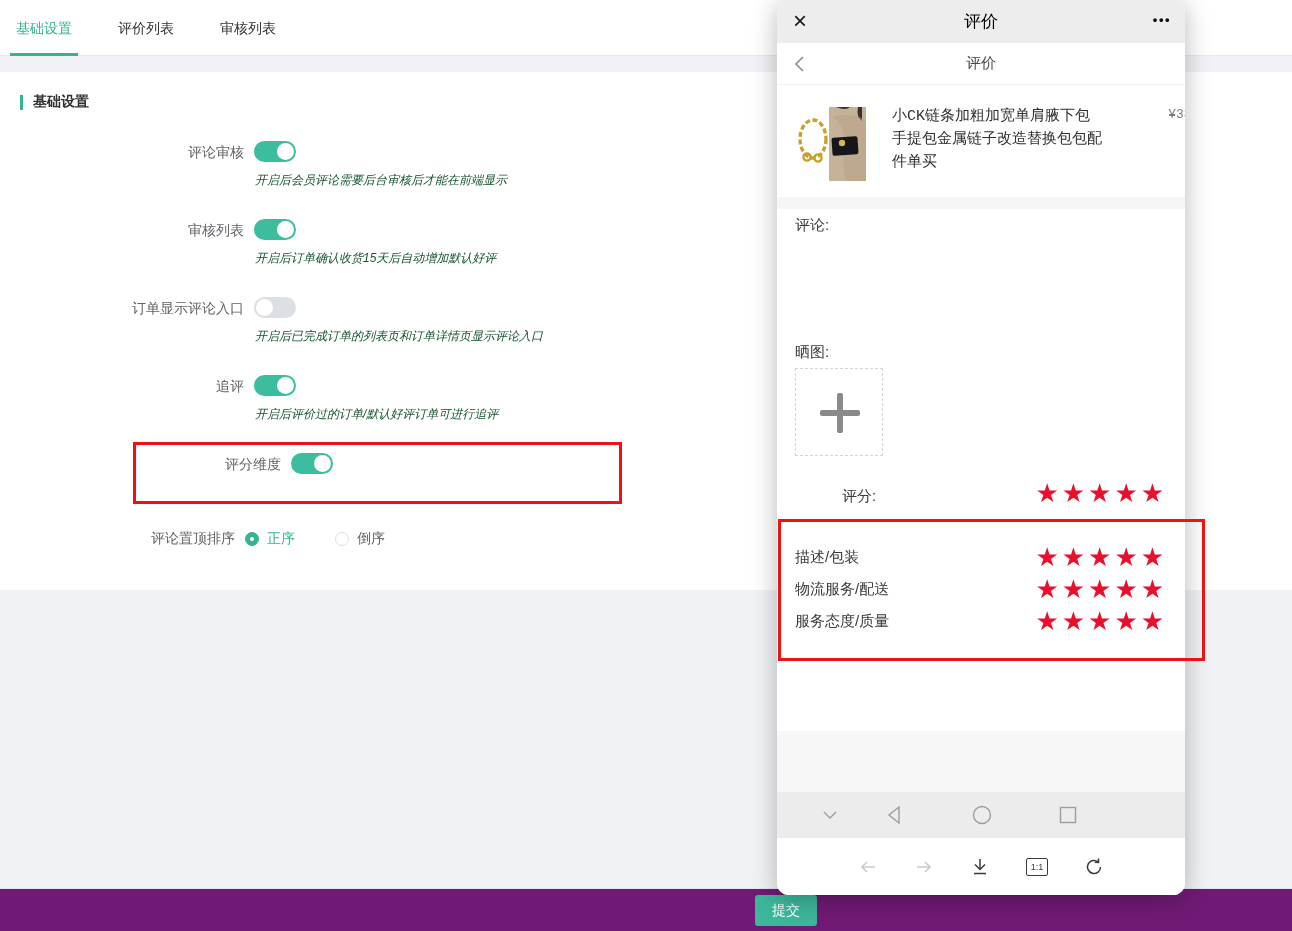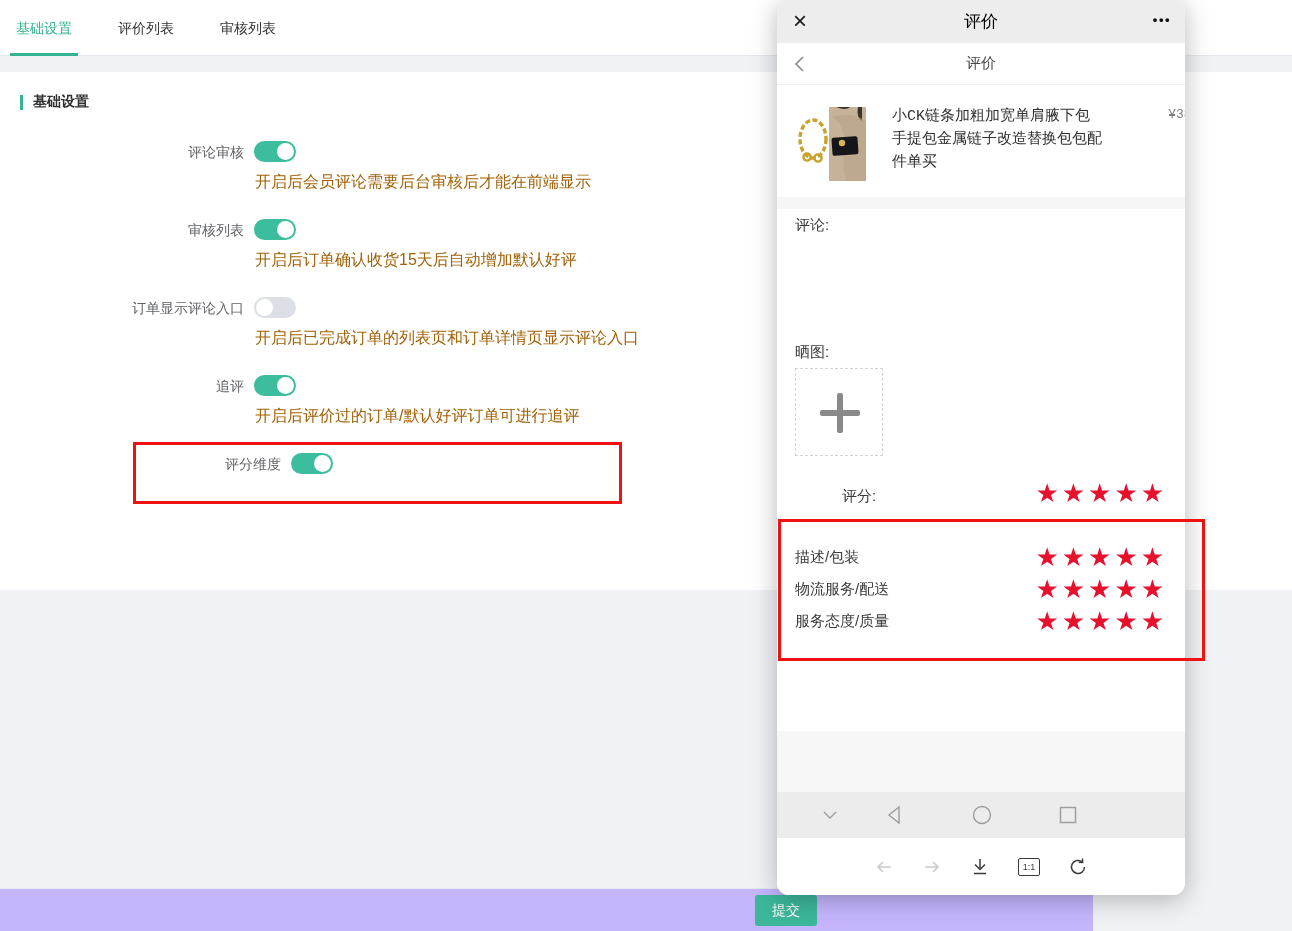--- a/index.html
+++ b/index.html
@@ -17,37 +17,37 @@
 
   
   .card { position:absolute; left:0; top:72px; width:1292px; height:518px; background:#fff; z-index:1; }
   .section-header { position:absolute; left:20px; top:21px; display:flex; align-items:center; }
   .section-bar { width:3px; height:15px; background:#35b392; margin-right:10px; }
   .section-title { font-size:14px; font-weight:bold; color:#303133; }
 
   .form-row { position:absolute; left:0; width:780px; }
   .form-line { display:flex; align-items:flex-end; height:22px;padding-left:9px; }
   .form-label { width:245px; text-align:right; font-size:14px; color:#606266; padding-right:10px; flex:0 0 245px; }
-  .form-desc { position:absolute; left:255px; top:32px; font-size:16px; color:#a16207; white-space:nowrap; }
+  .form-desc { position:absolute; left:255px; top:32px; font-size:12px; color:#14532d; white-space:nowrap;font-style:italic; }
 
   .toggle { position:relative; width:42px; height:21px; border-radius:11px; background:#dcdfe6; cursor:pointer; }
   .toggle .knob { position:absolute; top:2px; left:2px; width:17px; height:17px; border-radius:50%; background:#fff; }
   .toggle.on { background:#3cbd9d; }
   .toggle.on .knob { left:23px; }
 
   .sort-row { position:absolute; left:0; top:456px; display:flex; align-items:center; height:22px; }
   .radio { display:flex; align-items:center; margin-right:40px; cursor:pointer; }
   .rdot { width:14px; height:14px; border-radius:50%; border:1px solid #dcdfe6; background:#fff; margin-right:8px; position:relative; }
   .radio.on .rdot { background:#35b392; border-color:#35b392; }
   .radio.on .rdot::after { content:""; position:absolute; left:4px; top:4px; width:4px; height:4px; border-radius:50%; background:#fff; }
   .rlabel { font-size:14px; color:#606266; }
   .radio.on .rlabel { color:#35b392; }
 
   
-  .footer { position:absolute; left:0; top:888px; width:1093px; height:43px; background:#c4b5fd;
+  .footer { position:absolute; left:0; top:888px; width:1292px; height:43px; background:#701a75;
             border-top:1px solid #e4e7ed; z-index:1; }
   .admin-submit { position:absolute; left:755px; top:6px; width:62px; height:31px; background:#3cb79a;
                   color:#fff; font-size:14px; border:none; border-radius:3px; cursor:pointer;
                   font-family:inherit; }
 
   
   .phone { position:absolute; left:777px; top:0; width:408px; height:895px; background:#fff;
            border-radius:12px; box-shadow:0 4px 26px rgba(0,0,0,.28); overflow:hidden; z-index:5; }
   .p-titlebar { position:absolute; left:0; top:0; width:408px; height:43px; background:#ededed;
                 display:flex; align-items:center; }
@@ -88,21 +88,21 @@
   .stars { color:#e8112d; font-size:26px; letter-spacing:3px; line-height:1; cursor:pointer;
            font-family:"DejaVu Sans",sans-serif; white-space:nowrap; }
 
   .p-submit { position:absolute; left:21px; top:676px; width:366px; height:44px; background:#f2544d;
               border:none; border-radius:4px; color:#fff; font-size:16px; cursor:pointer; font-family:inherit; }
 
   .p-gray { position:absolute; left:0; top:731px; width:408px; height:61px; background:#f7f7f8; }
   .p-andnav { position:absolute; left:0; top:792px; width:408px; height:46px; background:#ececec; }
   .p-andnav .nicon { position:absolute; top:11px; width:26px; height:24px; cursor:pointer; }
   .p-toolbar { position:absolute; left:0; top:838px; width:408px; height:57px; background:#fff;
-               display:flex; align-items:center; justify-content:center; gap:28px; }
+               display:flex; align-items:center; justify-content:center; gap:36px; }
   .ticon { width:20px; height:20px; cursor:pointer; display:flex; align-items:center; justify-content:center; }
 
   
   .anno { position:absolute; border:3px solid #ee1212; z-index:10; pointer-events:none; }
   .anno-left { left:133px; top:442px; width:489px; height:62px; }
   .anno-phone { left:778px; top:519px; width:427px; height:142px; }
 </style>
 </head>
 <body>
 
@@ -158,20 +158,33 @@
         </div>
         <div class="form-row" style="top: 380px; margin-left: 37px;">
           <div class="form-line">
             <div class="form-label">评分维度</div>
             <div class="toggle on">
               <div class="knob"></div>
             </div>
           </div>
         </div>
       </div>
+    <div class="sort-row form-row">
+      <div class="form-label">评论置顶排序</div>
+      <div id="sort-options" style="display:flex;align-items:center;">
+          <div class="radio on">
+            <span class="rdot"></span>
+            <span class="rlabel">正序</span>
+          </div>
+          <div class="radio">
+            <span class="rdot"></span>
+            <span class="rlabel">倒序</span>
+          </div>
+        </div>
+    </div>
   </div>
 
   <div class="footer">
     <button class="admin-submit">提交</button>
   </div>
 
   <div class="phone">
     <div class="p-titlebar">
       <span class="p-close">×</span>
       <span class="p-title">评价</span>

